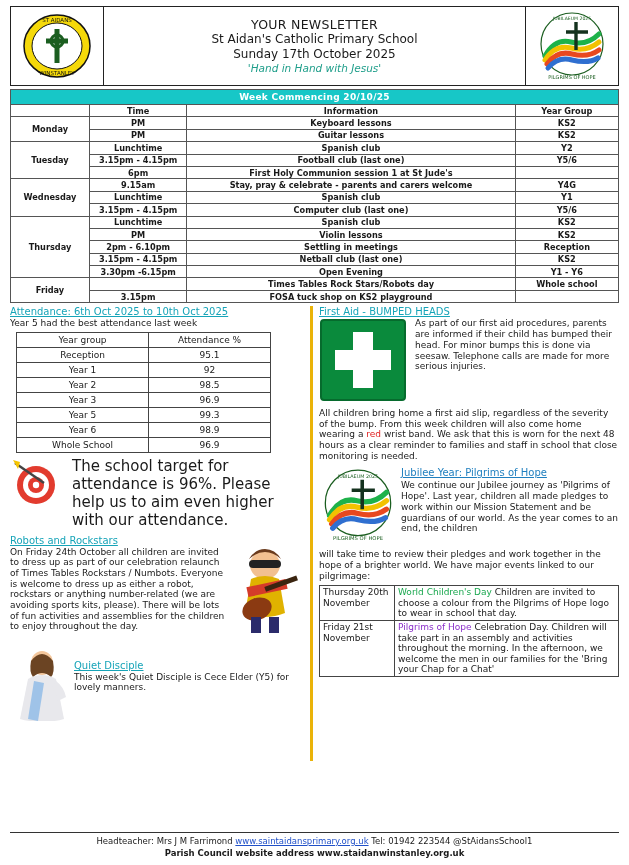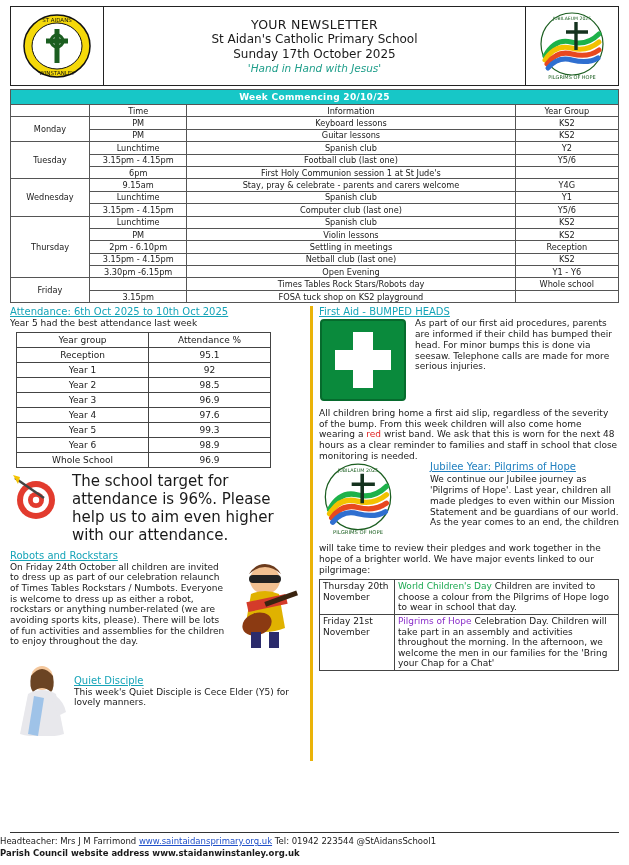--- a/index.html
+++ b/index.html
@@ -12,21 +12,21 @@
   .hdr-mid{flex:1;display:flex;flex-direction:column;align-items:center;justify-content:center;line-height:1.25;}
   .hdr-right{width:92px;border-left:1px solid #222;display:flex;align-items:center;justify-content:center;}
   .h-title{font-size:12.5px;letter-spacing:.3px;}
   .h-school{font-size:12px;}
   .h-date{font-size:12px;}
   .h-motto{font-size:10.5px;color:#1e9e8a;font-style:italic;}
 
   
   table{border-collapse:collapse;width:100%;}
   .week{margin-top:3px;border:1px solid #222;font-size:8.2px;}
-  .week td,.week th{border:1px solid #555;padding:0px 2px;height:11.4px;text-align:center;vertical-align:middle;}
+  .week td,.week th{border:1px solid #555;padding:0px 2px;height:11.4px;text-align:center;vertical-align:middle;font-weight:bold;}
   .week .banner{background:#17c7c7;color:#fff;font-size:9px;font-weight:bold;letter-spacing:.3px;height:14px;}
   .col-day{width:13%;} .col-time{width:16%;} .col-info{width:54%;} .col-year{width:17%;}
   .day-cell{vertical-align:middle;}
   .hdr-row td{font-size:8.2px;}
 
   
   .cols{display:flex;margin-top:3px;height:455px;}
   .colL{width:300px;padding-right:5px;box-sizing:border-box;}
   .colR{width:309px;border-left:3px solid #eab308;padding-left:6px;box-sizing:border-box;}
   .sec-title{font-size:10px;color:#16a4b8;text-decoration:underline;margin:0 0 1px 0;}
@@ -45,31 +45,31 @@
   .robot-img{width:78px;flex:none;margin-top:-4px;}
   .quiet-wrap{display:flex;align-items:flex-start;margin-top:6px;}
   .quiet-img{width:64px;flex:none;}
   .quiet-txt{flex:1;padding-top:6px;margin-top:9px;}
 
   
   .firstaid{display:flex;}
   .fa-img{width:92px;flex:none;}
   .fa-txt{flex:1;font-size:9px;line-height:1.2;padding-left:4px;}
   .red{color:#e02020;}
-  .jub{display:flex;gap:29px;}
+  .jub{display:flex;margin-top:6px;}
   .jub-img{width:80px;flex:none;}
   .jub-txt{flex:1;font-size:9px;line-height:1.2;padding-left:2px;}
   .ev-tbl{border:1px solid #444;font-size:9px;width:100%;margin-top:4px;}
   .ev-tbl td{border:1px solid #444;padding:1px 3px;vertical-align:top;line-height:1.18;}
   .ev-tbl td.dt{width:68px;}
   .green{color:#1aa84f;}
   .purple{color:#8a2fc9;}
 
   
-  .footer{position:absolute;left:0;right:0;bottom:6px;font-size:8.5px;line-height:1.35;}
+  .footer{position:absolute;left:0;right:0;bottom:6px;text-align:center;font-size:8.5px;line-height:1.35;}
   .footer a,.link{color:#2050c8;text-decoration:underline;}
   .foot-bold{font-weight:bold;}
   .hr-line{height:1px;background:#333;margin:2px 10px 3px 10px;}
 </style>
 </head>
 <body>
 
 <div class="page">
 
   <div class="hdr">
@@ -216,24 +216,20 @@
               <td class="lbl">Year 1</td>
               <td>92</td>
             </tr>
             <tr>
               <td class="lbl">Year 2</td>
               <td>98.5</td>
             </tr>
             <tr>
               <td class="lbl">Year 3</td>
               <td>96.9</td>
-            </tr>
-            <tr>
-              <td class="lbl">Year 4</td>
-              <td>97.6</td>
             </tr>
             <tr>
               <td class="lbl">Year 5</td>
               <td>99.3</td>
             </tr>
             <tr>
               <td class="lbl">Year 6</td>
               <td>98.9</td>
             </tr>
             <tr>
@@ -317,21 +313,21 @@
             <path d="M10 46 q10 -18 26 -14 q16 4 28 -8" stroke="#1eb24a" stroke-width="5" fill="none" stroke-linecap="round"></path>
             <path d="M10 50 q10 -16 26 -12 q16 4 28 -6" stroke="#f2c200" stroke-width="5" fill="none" stroke-linecap="round"></path>
             <path d="M12 54 q10 -14 25 -10 q16 4 27 -4" stroke="#e8481f" stroke-width="5" fill="none" stroke-linecap="round"></path>
             <path d="M13 58 q10 -12 24 -8 q16 4 26 -2" stroke="#2f6fd0" stroke-width="5" fill="none" stroke-linecap="round"></path>
             <path d="M41 12 L41 40 M31 22 L53 22" stroke="#14321e" stroke-width="3.4"></path>
             <text x="37" y="69" font-size="5" text-anchor="middle" fill="#1b5e20" font-family="DejaVu Sans">PILGRIMS OF HOPE</text>
           </svg>
         </div>
         <div class="jub-txt">
           <div class="sec-title blue">Jubilee Year: Pilgrims of Hope</div>
-          <div>We continue our Jubilee journey as 'Pilgrims of Hope'.  Last year, children all made pledges to even within our Mission Statement and be guardians of our world.  As the year comes to an end, the children</div>
+          <div>We continue our Jubilee journey as 'Pilgrims of Hope'.  Last year, children all made pledges to work within our Mission Statement and be guardians of our world.  As the year comes to an end, the children</div>
         </div>
       </div>
       <div class="body-txt" style="margin-top:2px;">will take time to review their pledges and work together in the hope of a brighter world.  We have major events linked to our pilgrimage:</div>
 
       <table class="ev-tbl">
         <tbody id="ev-body">
             <tr>
               <td class="dt">Thursday 20th November</td>
               <td><span class="green">World Children's Day</span>  Children are invited to choose a colour from the Pilgrims of Hope logo to wear in school that day.</td>
             </tr>

